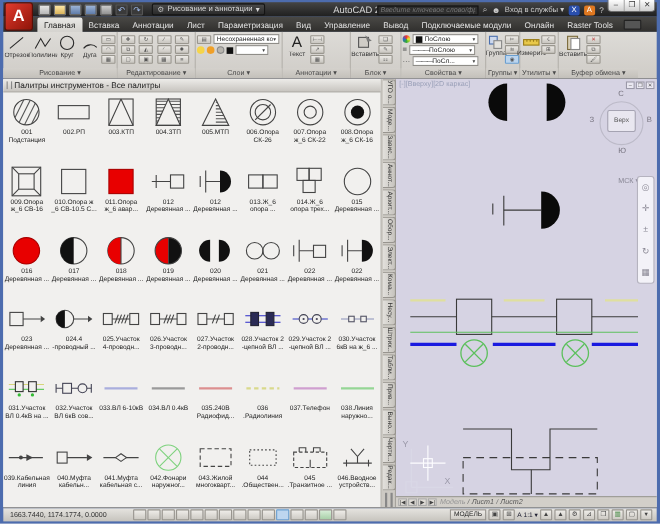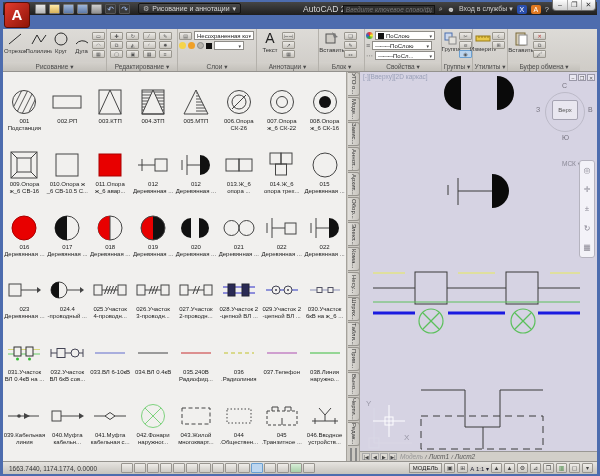--- a/index.html
+++ b/index.html
@@ -155,20 +155,34 @@
       <span class="ic-badge" style="background:#e07820;">A</span>
       <span class="ic-ico">?</span>
     </div>
   </div>
   <div id="winbtns">
     <div class="wbtn">–</div>
     <div class="wbtn">❐</div>
     <div class="wbtn">✕</div>
   </div>
 
+  <div id="tabrow">
+      <div class="rtab active">Главная</div>
+      <div class="rtab">Вставка</div>
+      <div class="rtab">Аннотации</div>
+      <div class="rtab">Лист</div>
+      <div class="rtab">Параметризация</div>
+      <div class="rtab">Вид</div>
+      <div class="rtab">Управление</div>
+      <div class="rtab">Вывод</div>
+      <div class="rtab">Подключаемые модули</div>
+      <div class="rtab">Онлайн</div>
+      <div class="rtab">Raster Tools</div>
+      <div class="rtab-extra"></div>
+    </div>
 
   <div id="ribbon">
     <div class="panel" style="width:104px;">
       <div class="tools">
         <div class="bigtool">
           <svg width="18" height="16">
               <line x1="3" y1="13" x2="15" y2="3" stroke="#2a2a2a"></line>
             </svg>
           <div class="tlabel">Отрезок</div>
         </div>
@@ -348,20 +362,21 @@
           <div class="mini">🖌</div>
         </div>
       </div>
       <div class="panel-label"><span>Буфер обмена</span> <span>▾</span></div>
     </div>
   </div>
 
   <div id="work">
 
     <div id="palette">
+      <div id="phead">Палитры инструментов - Все палитры</div>
       <div id="pgrid">
           <div class="p-item">
             <div class="p-icon">
               <svg width="36" height="30" viewBox="0 0 36 30">
                 <defs>
                   <clipPath id="c1">
                     <circle cx="18" cy="15" r="11.5"></circle>
                   </clipPath>
                 </defs>
                 <g clip-path="url(#c1)" stroke="#555">

